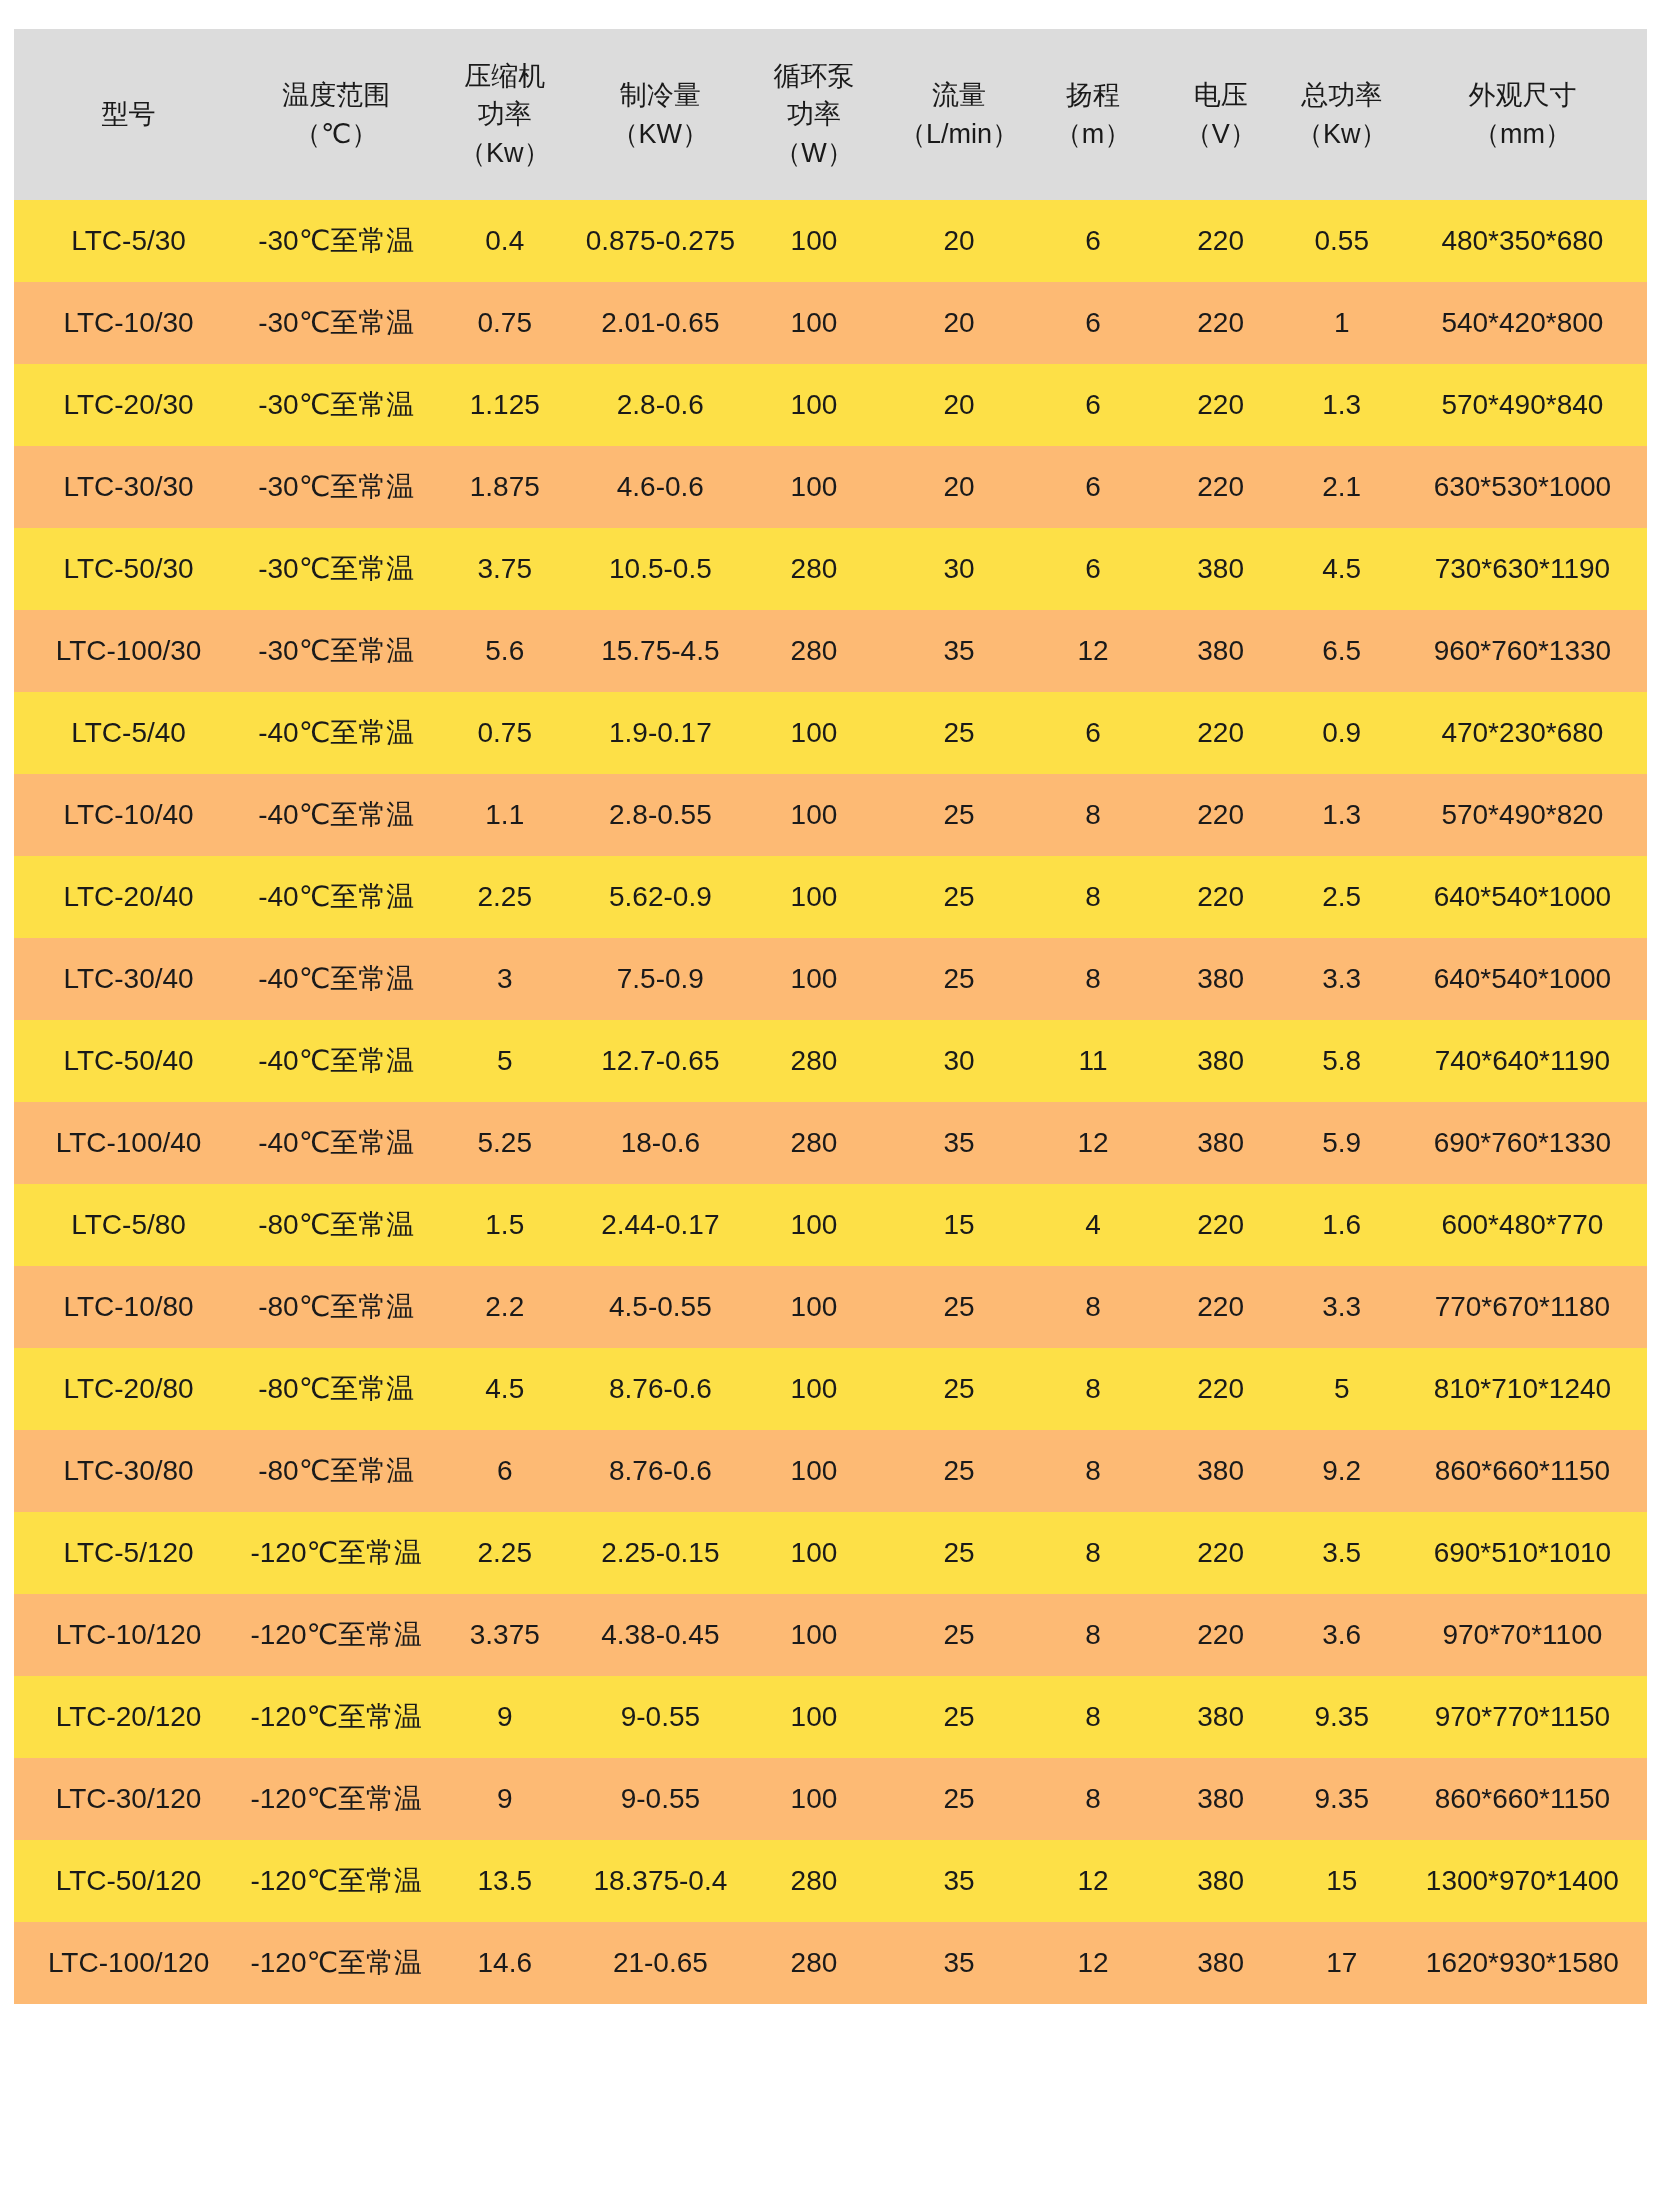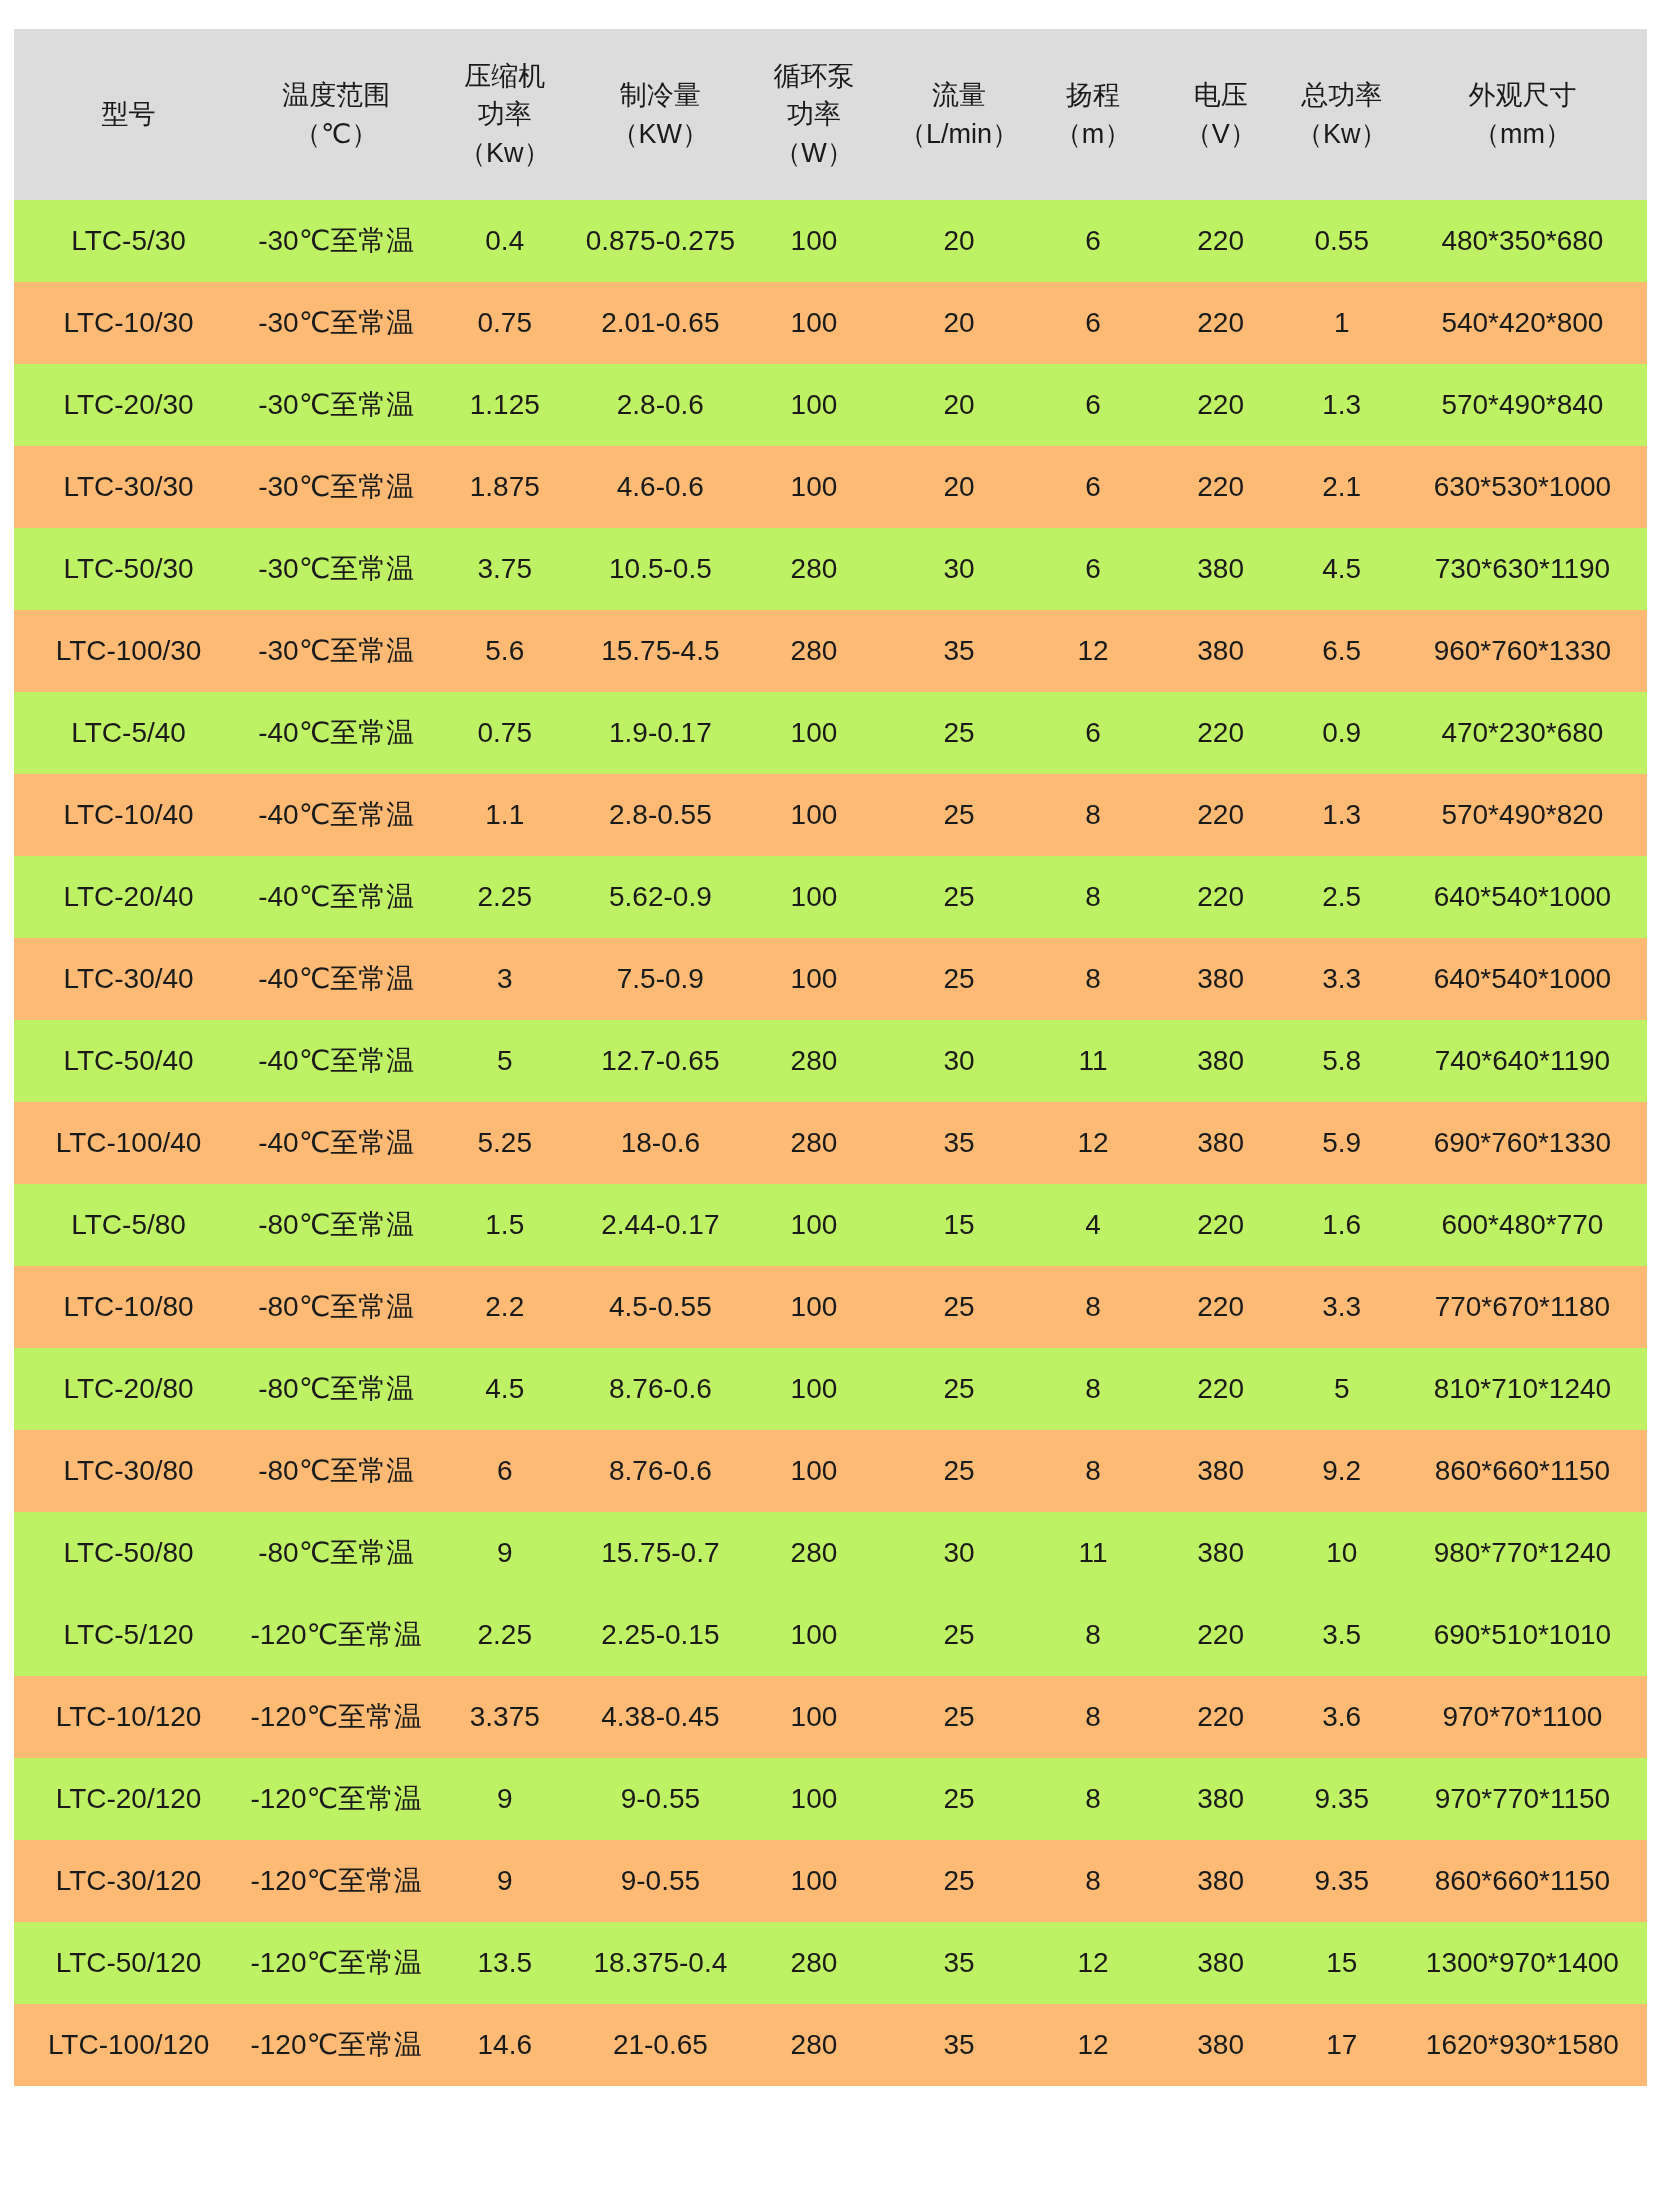--- a/index.html
+++ b/index.html
@@ -36,21 +36,21 @@
     height: 171px;
     background: #dcdcdc;
   }
   table.spec th {
     font-size: 27px;
     font-weight: normal;
     line-height: 1.42;
   }
   table.spec tbody tr {
     height: 82px;
-    background: #bef264;
+    background: #fde047;
   }
   table.spec tbody tr.stripe {
     background: #fdba74;
   }
   table.spec td {
     font-size: 28px;
     line-height: 1.1;
   }
 </style>
 </head>
@@ -302,32 +302,20 @@
           <td>6</td>
           <td>8.76-0.6</td>
           <td>100</td>
           <td>25</td>
           <td>8</td>
           <td>380</td>
           <td>9.2</td>
           <td>860*660*1150</td>
         </tr>
         <tr>
-          <td>LTC-50/80</td>
-          <td>-80℃至常温</td>
-          <td>9</td>
-          <td>15.75-0.7</td>
-          <td>280</td>
-          <td>30</td>
-          <td>11</td>
-          <td>380</td>
-          <td>10</td>
-          <td>980*770*1240</td>
-        </tr>
-        <tr>
           <td>LTC-5/120</td>
           <td>-120℃至常温</td>
           <td>2.25</td>
           <td>2.25-0.15</td>
           <td>100</td>
           <td>25</td>
           <td>8</td>
           <td>220</td>
           <td>3.5</td>
           <td>690*510*1010</td>

